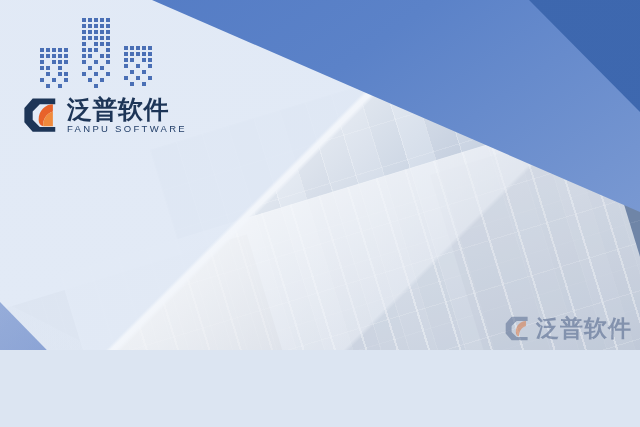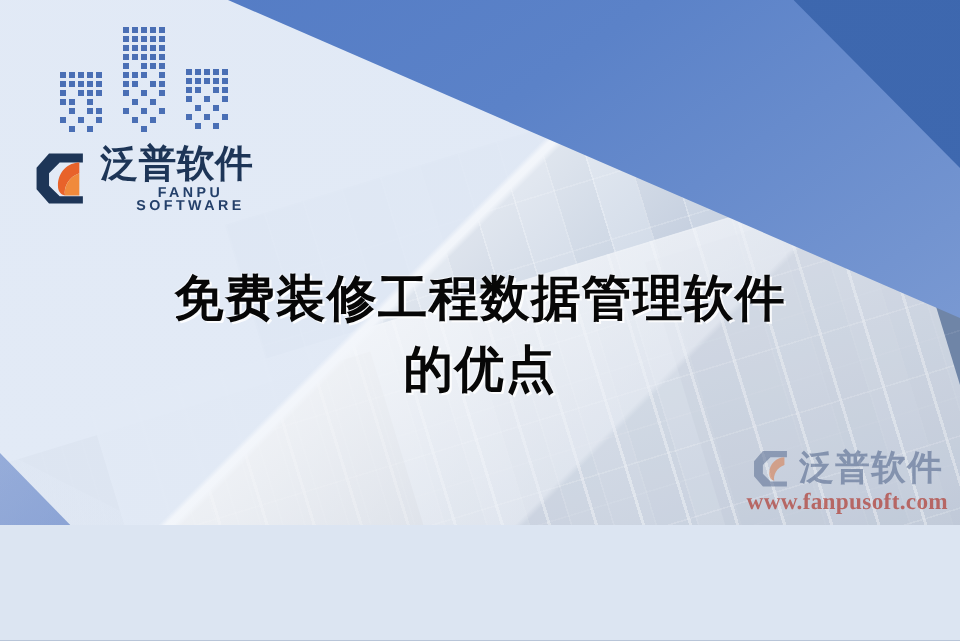--- a/index.html
+++ b/index.html
@@ -159,21 +159,21 @@
   }
   .logo-mark { width:38px; height:38px; flex:none; }
   .logo-words { display:flex; flex-direction:column; }
   .logo-cn {
     font-size:25px; font-weight:bold; color:#1d3557;
     letter-spacing:.5px; line-height:1.02;
     font-family:"DejaVu Sans","Liberation Sans",sans-serif;
   }
   .logo-en {
     font-size:9.5px; color:#24406a; letter-spacing:2.3px;
-    margin-top:2px; font-weight:bold; line-height:1;text-align:center;
+    margin-top:2px; font-weight:normal; line-height:1;text-align:center;
   }
 
   
   .headline {
     position:absolute; left:0; top:176px; width:640px;
     text-align:center;
     font-family:"DejaVu Sans","Liberation Sans",sans-serif;
     font-size:33px; font-weight:bold; color:#070707;
     line-height:1.42; letter-spacing:1px;
     text-shadow:1.5px 1.5px 0 rgba(255,255,255,.85),
@@ -335,29 +335,24 @@
         <path d="M52 14 C40 14 28 24 28 40 C28 46 31 50 36 51 C34 42 40 30 52 26 Z" fill="#e8622a"></path>
         <path d="M52 26 C40 30 34 42 36 51 L52 51 Z" fill="#f08a3c"></path>
       </svg>
       <div class="logo-words">
         <div class="logo-cn">泛普软件</div>
         <div class="logo-en">FANPU SOFTWARE</div>
       </div>
     </div>
   </div>
 
-  <div class="headline">
-    <span>免费装修工程数据管理软件</span>
-    <span class="l2">的优点</span>
-  </div>
 
   <div class="watermark">
     <div class="wm-row">
       <svg class="wm-mark" viewBox="0 0 64 64">
         <path d="M18 4 L56 4 L56 14 L30 14 L18 26 L18 40 L30 52 L56 52 L56 60 L18 60 L4 44 L4 20 Z" fill="#53678c"></path>
         <path d="M52 14 C40 14 28 24 28 40 C28 46 31 50 36 51 C34 42 40 30 52 26 Z" fill="#d9743f"></path>
       </svg>
       <div class="wm-cn">泛普软件</div>
     </div>
-    <div class="wm-url">www.fanpusoft.com</div>
   </div>
 
 </div>
 
 </body></html>

